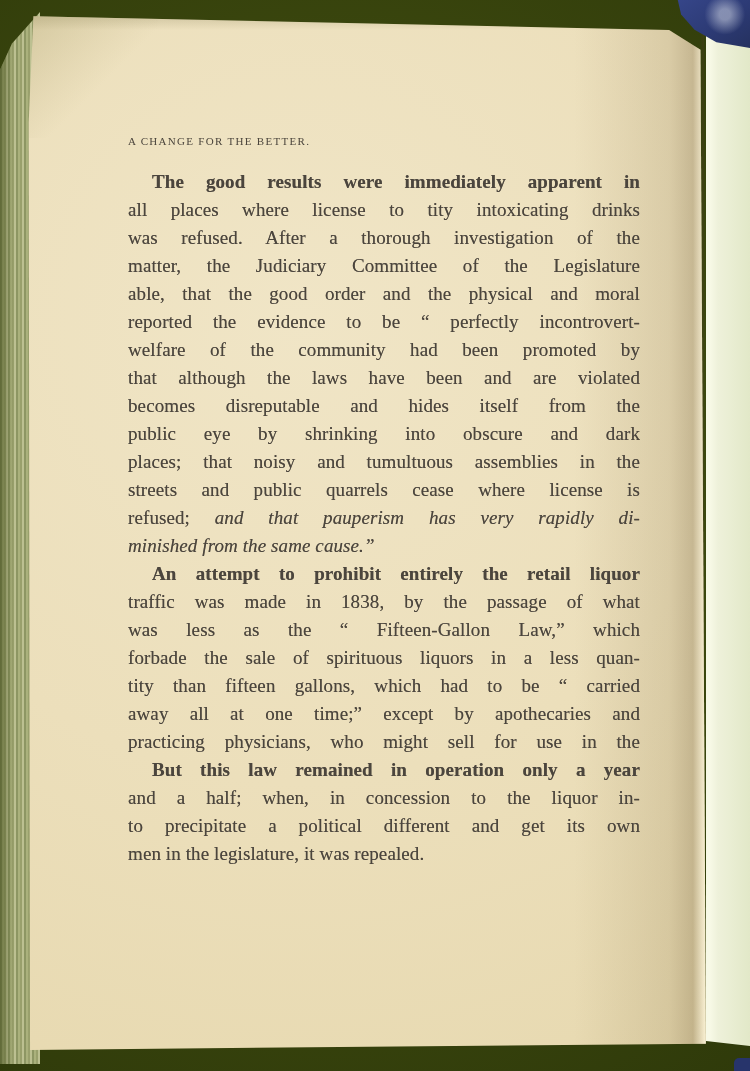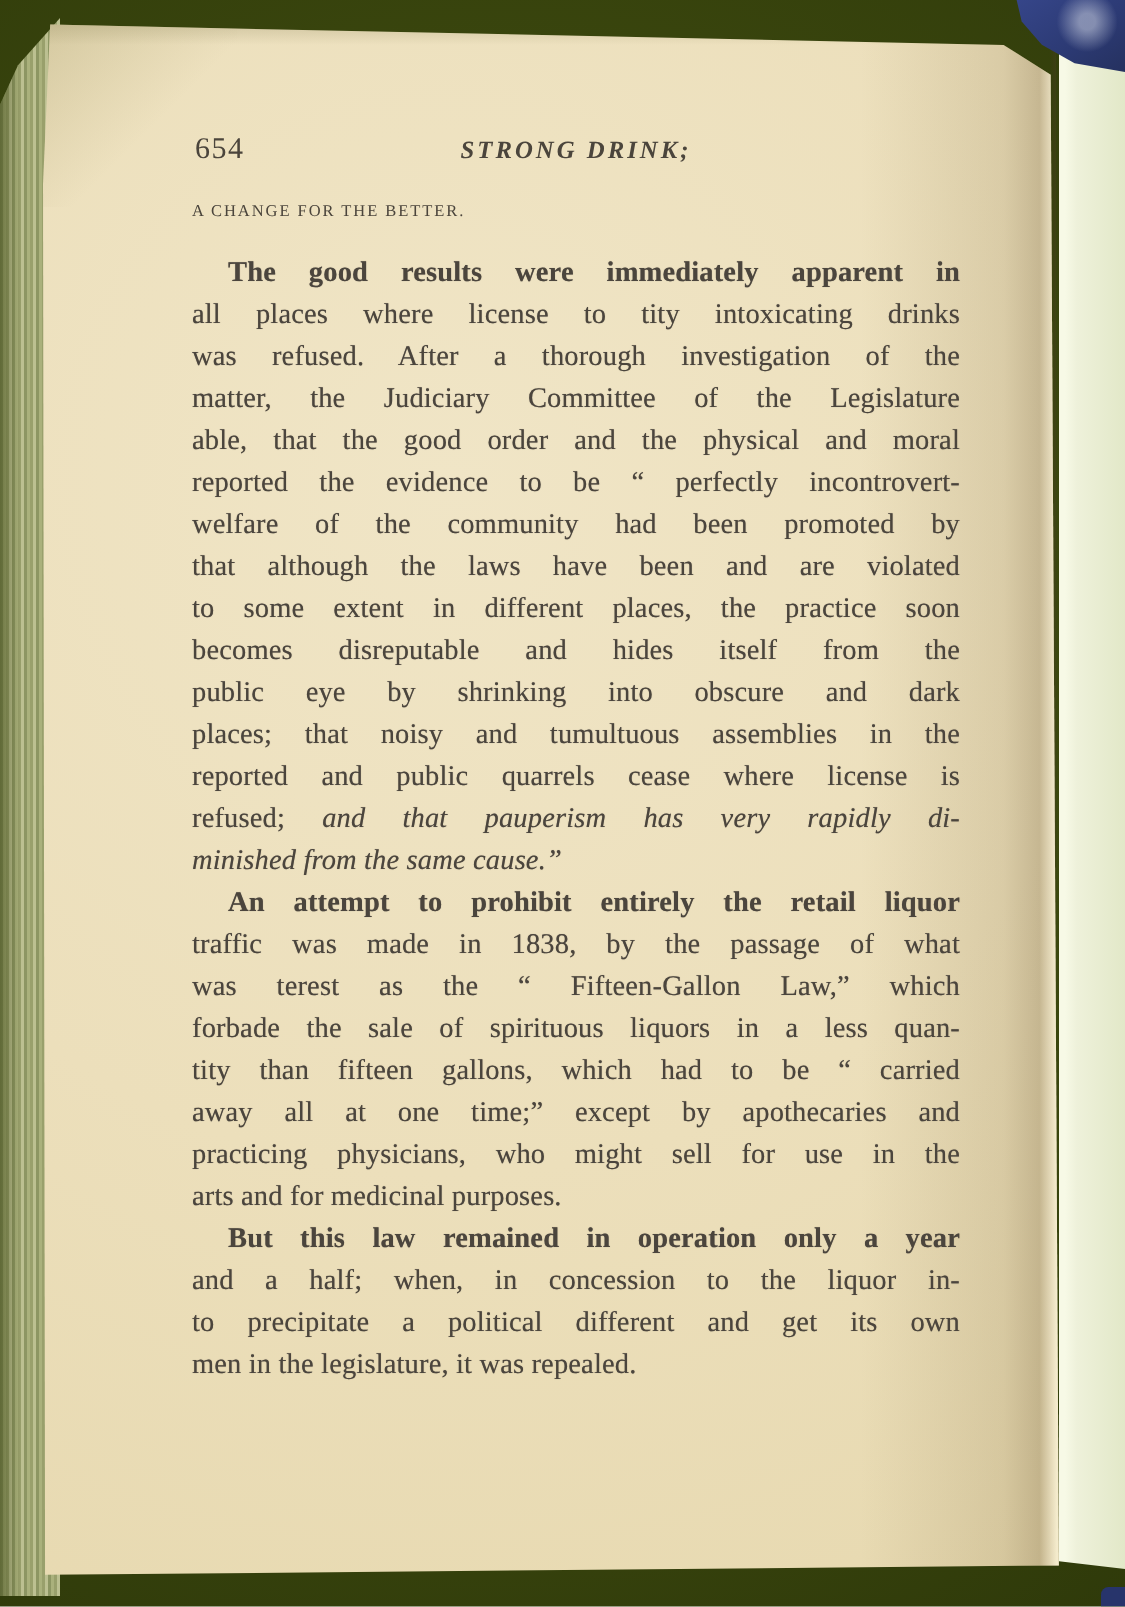--- a/index.html
+++ b/index.html
@@ -96,54 +96,48 @@
 
   <div class="facing-leaf"></div>
   <div class="gutter-line"></div>
 
   <div class="cover-corner"></div>
   <div class="cover-corner-bottom"></div>
 
   <div class="main-page">
     <div class="corner-crease"></div>
 
-    <div class="header-row">
-      <span class="page-num">654</span>
-      <span class="running-head">STRONG DRINK;</span>
-    </div>
 
     <div class="section-heading">A CHANGE FOR THE BETTER.</div>
 
     <div class="body-text">
         <div>
           <div class="text-line j ind"><span>The good results were immediately apparent in</span></div>
           <div class="text-line j"><span>all places where license to tity intoxicating drinks</span></div>
           <div class="text-line j"><span>was refused.  After a thorough investigation of the</span></div>
           <div class="text-line j"><span>matter, the Judiciary Committee of the Legislature</span></div>
           <div class="text-line j"><span>able, that the good order and the physical and moral</span></div>
           <div class="text-line j"><span>reported the evidence to be “ perfectly incontrovert-</span></div>
           <div class="text-line j"><span>welfare of the community had been promoted by</span></div>
           <div class="text-line j"><span>that although the laws have been and are violated</span></div>
-          <div class="text-line j"><span>to some extent in different places, the practice soon</span></div>
           <div class="text-line j"><span>becomes disreputable and hides itself from the</span></div>
           <div class="text-line j"><span>public eye by shrinking into obscure and dark</span></div>
           <div class="text-line j"><span>places; that noisy and tumultuous assemblies in the</span></div>
-          <div class="text-line j"><span>reported and public quarrels cease where license is</span></div>
+          <div class="text-line j"><span>streets and public quarrels cease where license is</span></div>
           <div class="text-line j"><span>refused; </span><span class="it">and that pauperism has very rapidly di-</span></div>
           <div class="text-line"><span class="it">minished from the same cause.”</span></div>
         </div>
         <div>
           <div class="text-line j ind"><span>An attempt to prohibit entirely the retail liquor</span></div>
           <div class="text-line j"><span>traffic was made in 1838, by the passage of what</span></div>
-          <div class="text-line j"><span>was terest as the “ Fifteen-Gallon Law,” which</span></div>
+          <div class="text-line j"><span>was less as the “ Fifteen-Gallon Law,” which</span></div>
           <div class="text-line j"><span>forbade the sale of spirituous liquors in a less quan-</span></div>
           <div class="text-line j"><span>tity than fifteen gallons, which had to be “ carried</span></div>
           <div class="text-line j"><span>away all at one time;” except by apothecaries and</span></div>
           <div class="text-line j"><span>practicing physicians, who might sell for use in the</span></div>
-          <div class="text-line"><span>arts and for medicinal purposes.</span></div>
         </div>
         <div>
           <div class="text-line j ind"><span>But this law remained in operation only a year</span></div>
           <div class="text-line j"><span>and a half; when, in concession to the liquor in-</span></div>
           <div class="text-line j"><span>to precipitate a political different and get its own</span></div>
           <div class="text-line"><span>men in the legislature, it was repealed.</span></div>
         </div>
       </div>
   </div>
 

